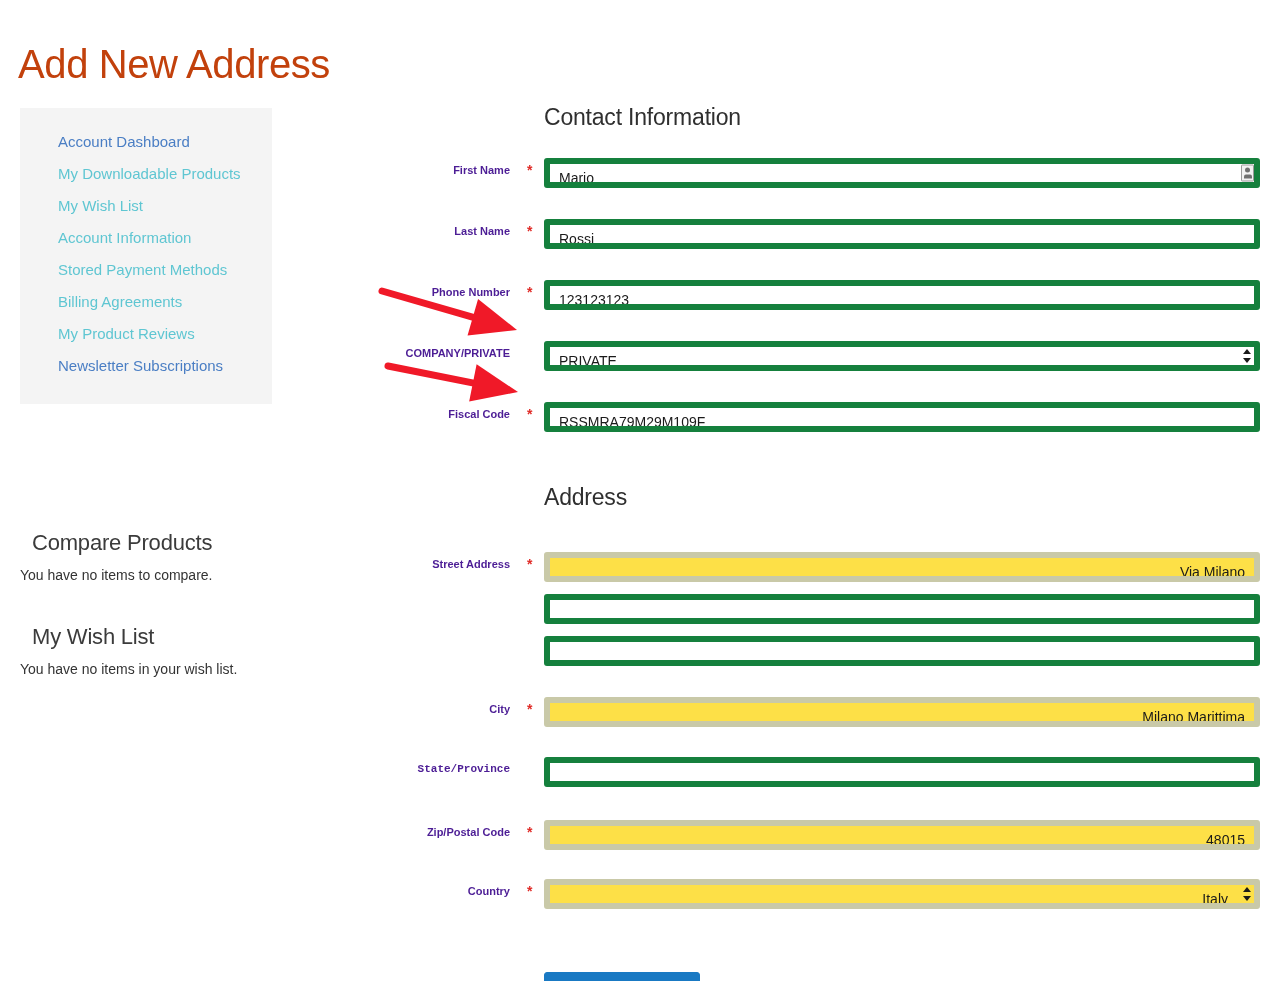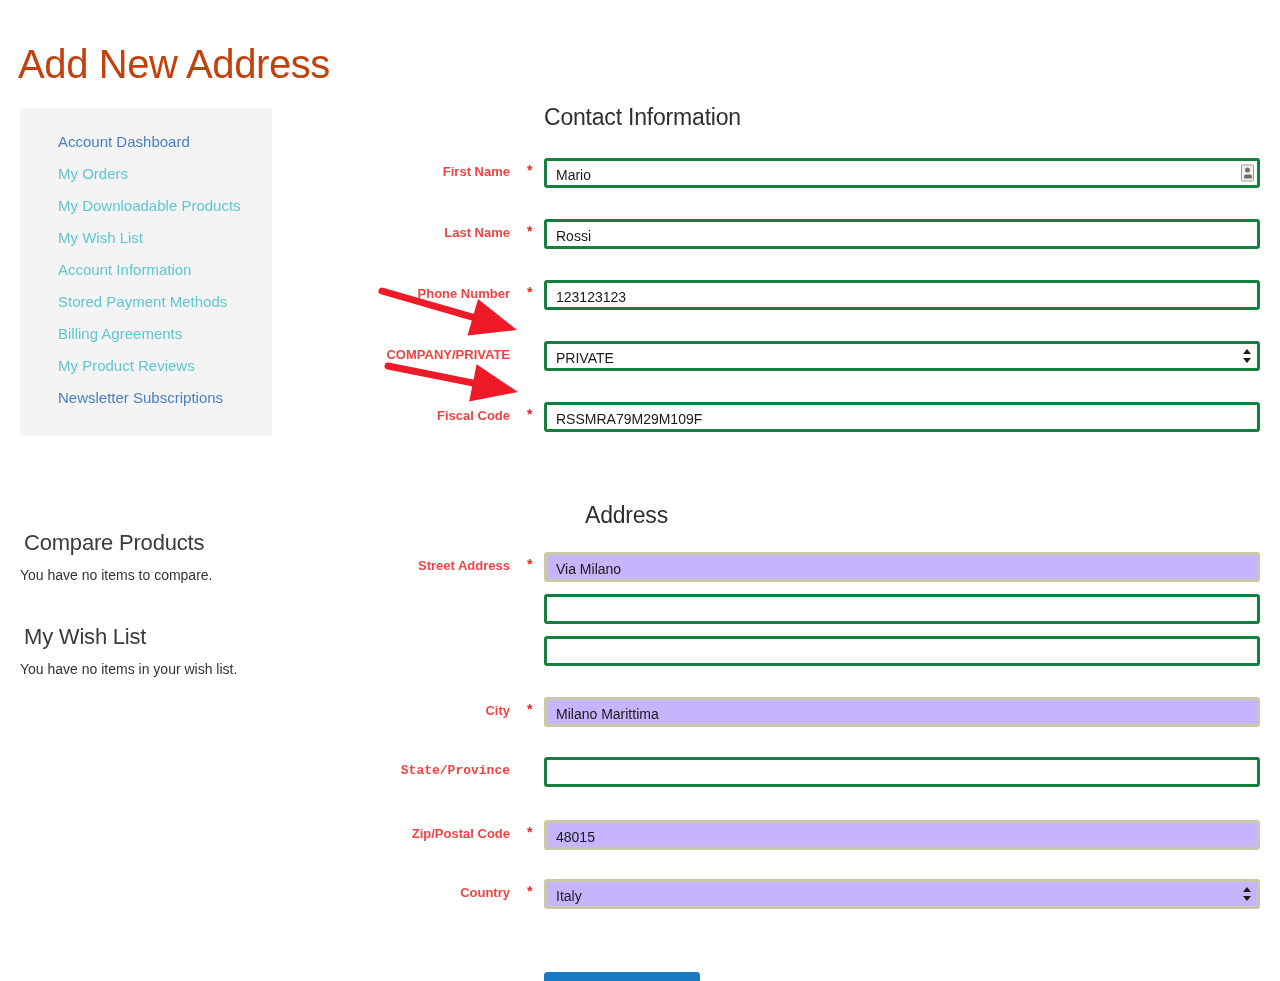--- a/index.html
+++ b/index.html
@@ -65,21 +65,21 @@
     background: #ef5c22;
   }
 
   
   .left-block { position: absolute; left: 20px; }
   .block-title {
     font-size: 22px;
     font-weight: 300;
     color: #3b3b3b;
     letter-spacing: -0.2px;
-    margin: 0 0 10px 4px;
+    margin: 0 0 10px 12px;
     line-height: 1.2;
   }
   .block-text {
     font-size: 14px;
     color: #333333;
     margin: 0;
     line-height: 1.4;
   }
 
   
@@ -96,54 +96,54 @@
   .field {
     position: absolute;
     left: 380px;
     width: 880px;
     height: 30px;
   }
   .field-label {
     position: absolute;
     right: 750px;           
     top: 6px;
-    font-size: 13px;
+    font-size: 11px;
     font-weight: 700;
-    color: #ef4444;
+    color: #4c1d95;
     white-space: nowrap;
     text-align: left;
   }
   .req {
     position: absolute;
     left: 147px;
     top: 5px;
     color: #e02b27;
     font-size: 14px;
     font-weight: 700;
     line-height: 1;
   }
   .control {
     position: absolute;
     left: 164px;
     top: 0;
     width: 716px;
     height: 30px;
     box-sizing: border-box;
-    border: 3px solid #15803d;
+    border: 6px solid #15803d;
     border-radius: 3px;
     background: #ffffff;
     font-family: "Liberation Sans", sans-serif;
     font-size: 14px;
     color: #1a1a1a;
     padding: 0 9px;
     line-height: 28px;
     white-space: nowrap;
     overflow: hidden;
   }
-  .control.autofill { background: #c4b5fd; border-color: #c9c9a8; }
+  .control.autofill { background: #fde047; border-color: #c9c9a8; text-align: right; }
   .control.select { padding-right: 26px; }
 
   .select-arrows {
     position: absolute;
     right: 8px;
     top: 50%;
     transform: translateY(-50%);
     width: 9px;
     height: 16px;
   }
@@ -217,21 +217,20 @@
     pointer-events: none;
   }
 </style>
 </head>
 <body>
 
 <h1 class="page-title">Add New Address</h1>
 
 <nav class="sidebar">
   <a class="nav-item tone-blue">Account Dashboard</a>
-  <a class="nav-item">My Orders</a>
   <a class="nav-item">My Downloadable Products</a>
   <a class="nav-item">My Wish List</a>
   <a class="nav-item">Account Information</a>
   <a class="nav-item">Stored Payment Methods</a>
   <a class="nav-item">Billing Agreements</a>
   <a class="nav-item">My Product Reviews</a>
   <a class="nav-item tone-blue">Newsletter Subscriptions</a>
 </nav>
 
 <div class="left-block" style="top:530px;">
@@ -273,21 +272,21 @@
       <span class="dn"></span>
   </span>
 </div>
 
 <div class="field" style="top:402px;">
   <span class="field-label">Fiscal Code</span>
   <span class="req">*</span>
   <div class="control">RSSMRA79M29M109F</div>
 </div>
 
-<div class="fieldset-title" style="top:502px;margin-left:41px;">Address</div>
+<div class="fieldset-title" style="top:484px;">Address</div>
 
 <div class="field" style="top:552px;">
   <span class="field-label">Street Address</span>
   <span class="req">*</span>
   <div class="control autofill">Via Milano</div>
 </div>
 
 <div class="field" style="top:594px;">
   <div class="control"></div>
 </div>

